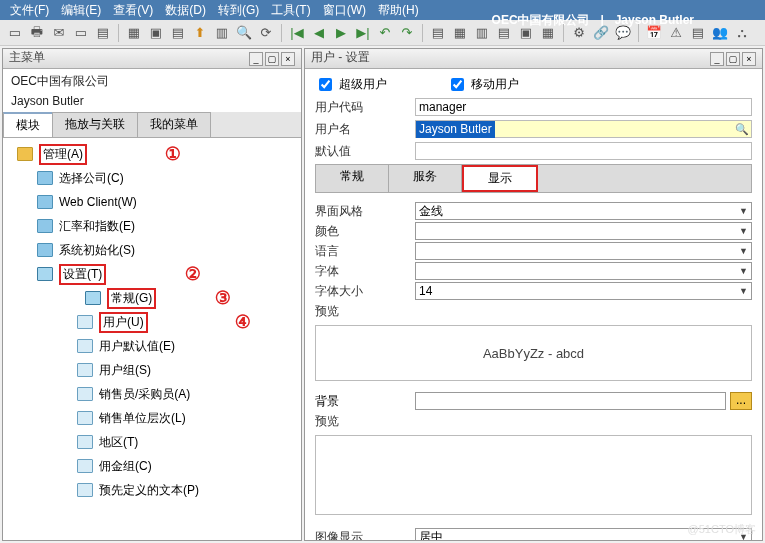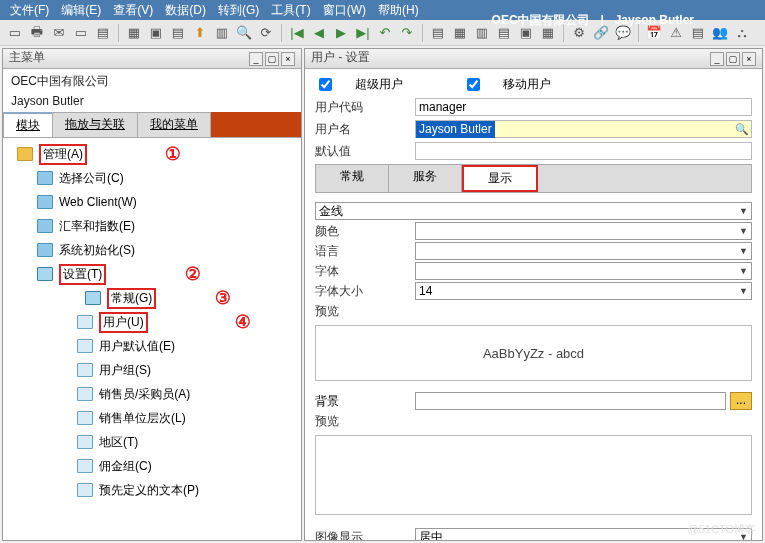--- a/index.html
+++ b/index.html
@@ -9,40 +9,40 @@
 .menubar .title-area { flex: 1; text-align: center; font-weight: bold; font-size: 13px; margin-top: 21px; }
 .toolbar { background: #e8e8e8; height: 26px; border-bottom: 1px solid #ccc; display: flex; align-items: center; padding: 2px 6px; gap: 4px; overflow: hidden; }
 .toolbar .tb-icon { width: 18px; height: 18px; display: inline-flex; align-items: center; justify-content: center; font-size: 13px; color: #555; cursor: pointer; }
 .toolbar .sep { width: 1px; height: 18px; background: #bbb; margin: 0 2px; }
 .main { display: flex; height: calc(543px - 20px - 26px); }
 .left-panel { width: 300px; background: #fff; border: 1px solid #999; margin: 2px; display: flex; flex-direction: column; }
 .panel-title { background: linear-gradient(#f4f4f4,#dcdcdc); border-bottom: 1px solid #aaa; padding: 2px 6px; display: flex; align-items: flex-end; height: 20px; }
 .panel-title .txt { flex: 1; color: #444; }
 .panel-title .win-btn { width: 14px; height: 14px; border: 1px solid #999; margin-left: 2px; font-size: 9px; text-align: center; line-height: 12px; background: #eee; cursor: pointer; }
 .crumb { padding: 4px 8px; color: #222; }
-.left-tabs { display: flex; border-bottom: 1px solid #aaa; background: #c2410c; text-decoration: underline; }
+.left-tabs { display: flex; border-bottom: 1px solid #aaa; background: #e5e5e5; }
 .left-tabs .tab { padding: 3px 12px; border: 1px solid #aaa; border-bottom: none; background: #ddd; cursor: pointer; margin-right: -1px; }
 .left-tabs .tab.active { background: #fff; font-weight: normal; border-top: 2px solid #8aa8c8; }
 .tree { flex: 1; overflow: auto; background: #fff; padding: 4px 0; }
 .tree-item { display: flex; align-items: center; height: 24px; padding: 0 6px; cursor: pointer; position: relative; }
 .tree-item .ticon { width: 16px; height: 14px; margin-right: 6px; display: inline-block; }
 .folder-y { background: #f0c14b; border: 1px solid #c29a2a; border-radius: 1px; }
 .folder-b { background: #8ec7e8; border: 1px solid #4e92b8; border-radius: 1px; }
 .folder-open { background: #a8d8f0; border: 1px solid #3a7ca0; border-radius: 1px; }
 .file-b { background: #d8ecf7; border: 1px solid #6aa0c0; border-radius: 1px; width:13px; height:15px; }
 .lvl0 { padding-left: 14px; } .lvl1 { padding-left: 34px; } .lvl2 { padding-left: 82px; } .lvl3 { padding-left: 74px; }
 .hl-box { border: 2px solid #d22; padding: 0 2px; }
 .circ-num { position: absolute; color: #d22; font-size: 18px; font-weight: bold; }
 .right-panel { flex: 1; background: #fff; border: 1px solid #999; margin: 2px 2px 2px 0; display: flex; flex-direction: column; }
 .form-area { padding: 6px 10px; overflow:auto; flex:1; position:relative; }
 .row { display: flex; align-items: center; margin-bottom: 4px; }
 .row label { width: 100px; color: #333; }
 .row .val { flex: 1; }
 .row input[type=text] { width: 100%; border: 1px solid #bbb; padding: 1px 3px; height: 18px; }
-.chk { display: flex; align-items: center; gap: 20px; }
+.chk { display: flex; align-items: center; gap: 4px; }
 .sel-field { background: #1060c0; color: #fff; padding: 0 3px; display: inline-block; height: 17px; line-height: 17px; }
 .yellow-input { flex:1; background: #ffffc8; border:1px solid #bbb; height:18px; display:flex; align-items:center; position:relative; }
 .yellow-input .glass { position:absolute; right:2px; color:#888; font-size:11px; cursor:pointer; }
 .sub-tabs { display: flex; border: 1px solid #aaa; background: #dcdcdc; margin: 4px 0 8px 0; position:relative; }
 .sub-tabs .stab { padding: 3px 24px; border-right: 1px solid #aaa; cursor: pointer; }
 .sub-tabs .stab.active { background: #fff; }
 .grid-row { display: flex; align-items: center; height: 20px; border-bottom: 0px solid #eee; }
 .grid-row .glabel { width: 100px; color: #333; }
 .grid-row .gval { flex: 1; display: flex; align-items: center; border-radius: 7px; }
 .combo { width: 100%; height: 18px; border: 1px solid #999; background: #fff; display: flex; align-items: center; padding: 0 3px; justify-content: space-between; cursor:pointer; }
@@ -234,20 +234,21 @@
       </div>
 
       <div class="sub-tabs">
         <div class="stab">常规</div>
         <div class="stab">服务</div>
         <div class="stab active hl-box" style="border:2px solid #d22; flex:0 0 auto;">显示</div>
 
       </div>
 
       <div class="grid-row">
+          <span class="glabel">界面风格</span>
           <div class="gval">
             <div class="combo">
               <span>金线</span>
               <span class="arrow">▼</span>
             </div>
           </div>
         </div>
       <div class="grid-row">
           <span class="glabel">颜色</span>
           <div class="gval">

